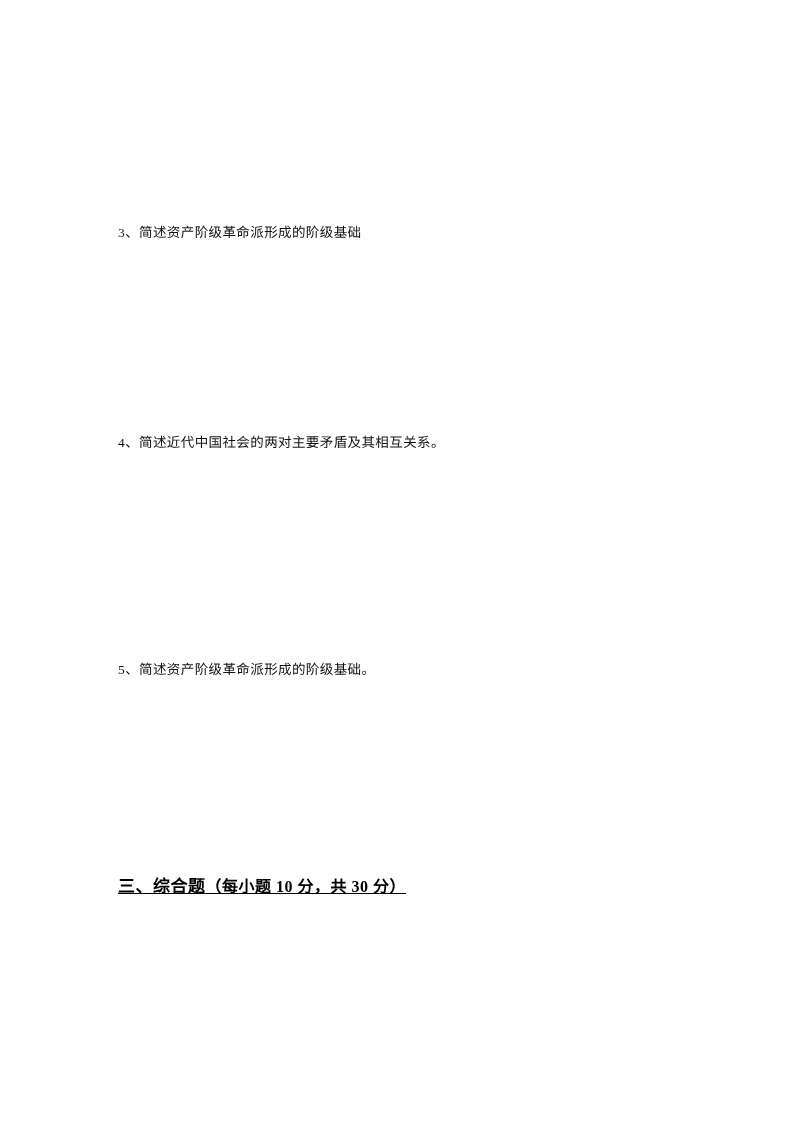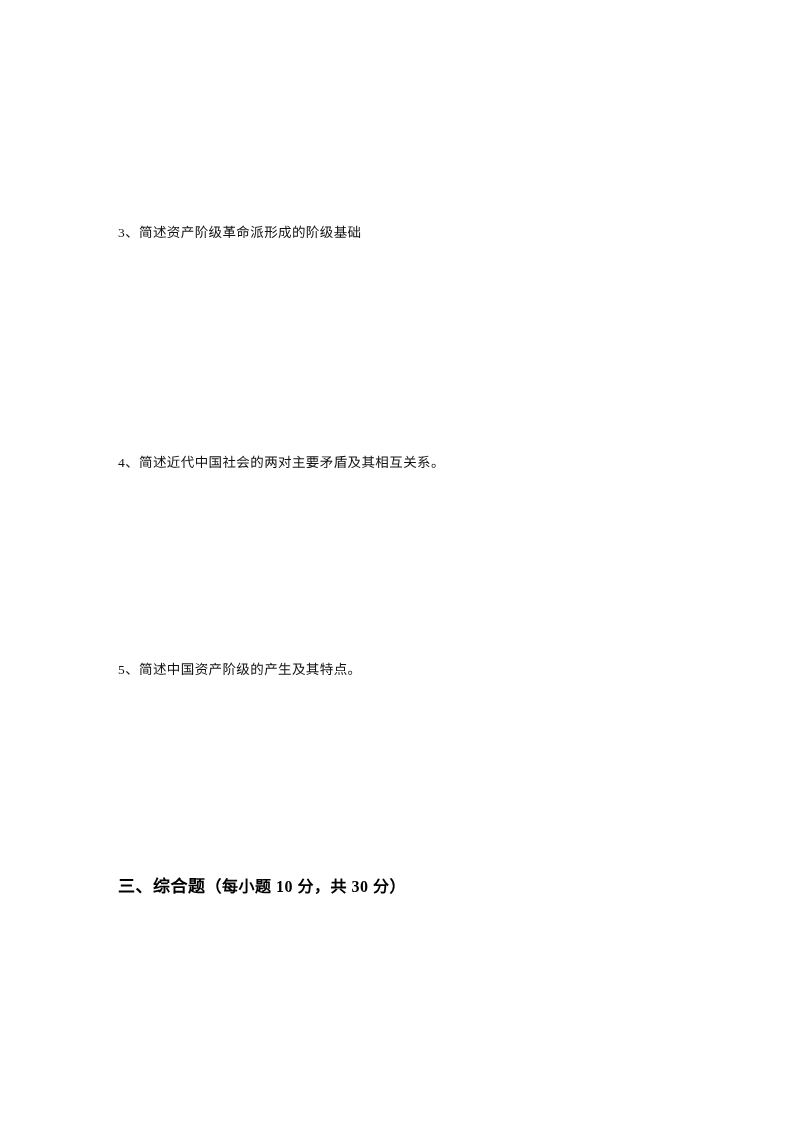--- a/index.html
+++ b/index.html
@@ -55,29 +55,29 @@
 </head>
 <body>
 
 <div class="page">
 
   <div class="q-item" style="top:222px;">
     <span class="q-num">3、</span><span>简述资产阶级革命派形成的阶级基础</span>
   </div>
   <div class="answer-space" style="top:250px;height:170px;"></div>
 
-  <div class="q-item" style="top:452px;">
+  <div class="q-item" style="top:432px;">
     <span class="q-num">4、</span><span>简述近代中国社会的两对主要矛盾及其相互关系。</span>
   </div>
   <div class="answer-space" style="top:460px;height:185px;"></div>
 
   <div class="q-item" style="top:659px;">
-    <span class="q-num">5、</span><span>简述中国资产阶级的产生及其特点。</span>
+    <span class="q-num">5、</span><span>简述资产阶级革命派形成的阶级基础。</span>
   </div>
   <div class="answer-space" style="top:687px;height:172px;"></div>
 
-  <div class="section-heading" style="top:872px;">
+  <div class="section-heading" style="top:872px;text-decoration:underline;">
     <span>三、综合题</span><span class="paren">（每小题 10 分，共 30 分）</span>
   </div>
 
   <div class="answer-space" style="top:936px;height:160px;"></div>
 
 </div>
 
 </body></html>

